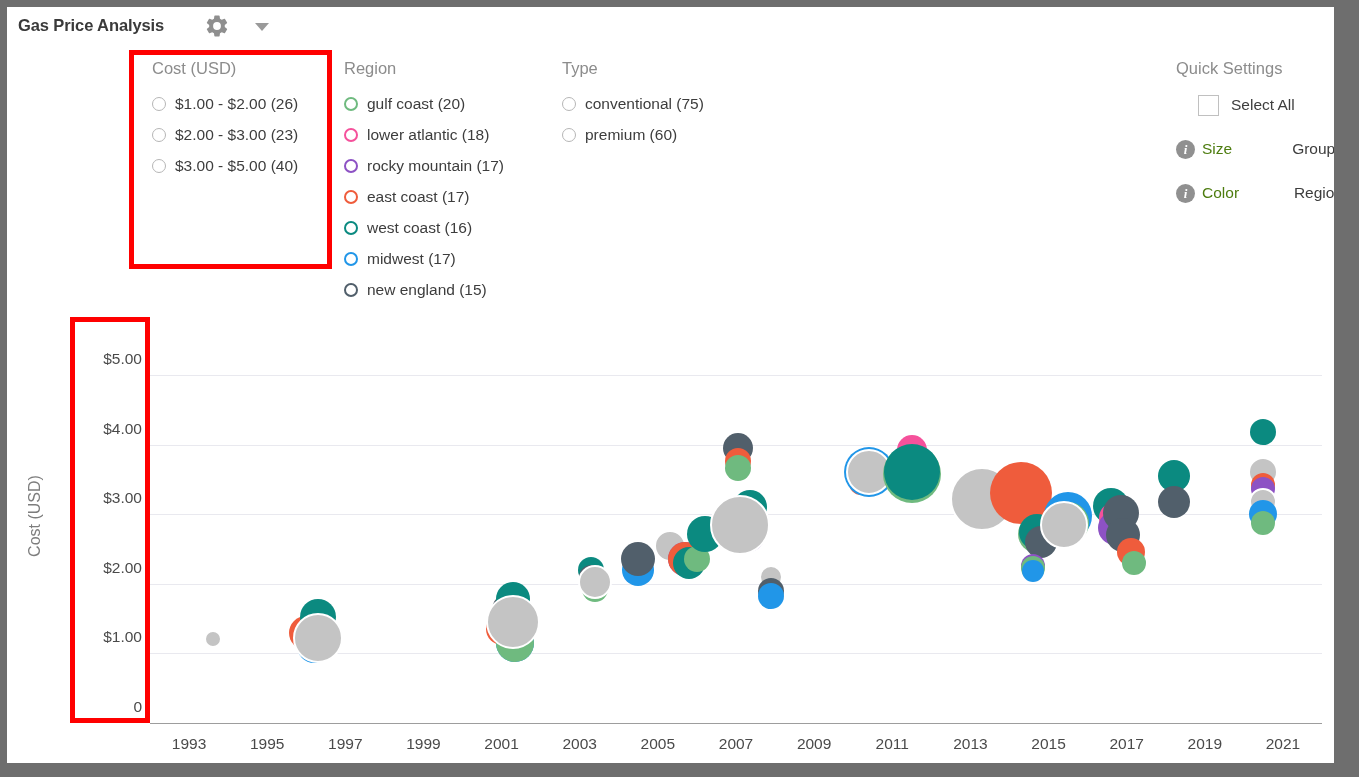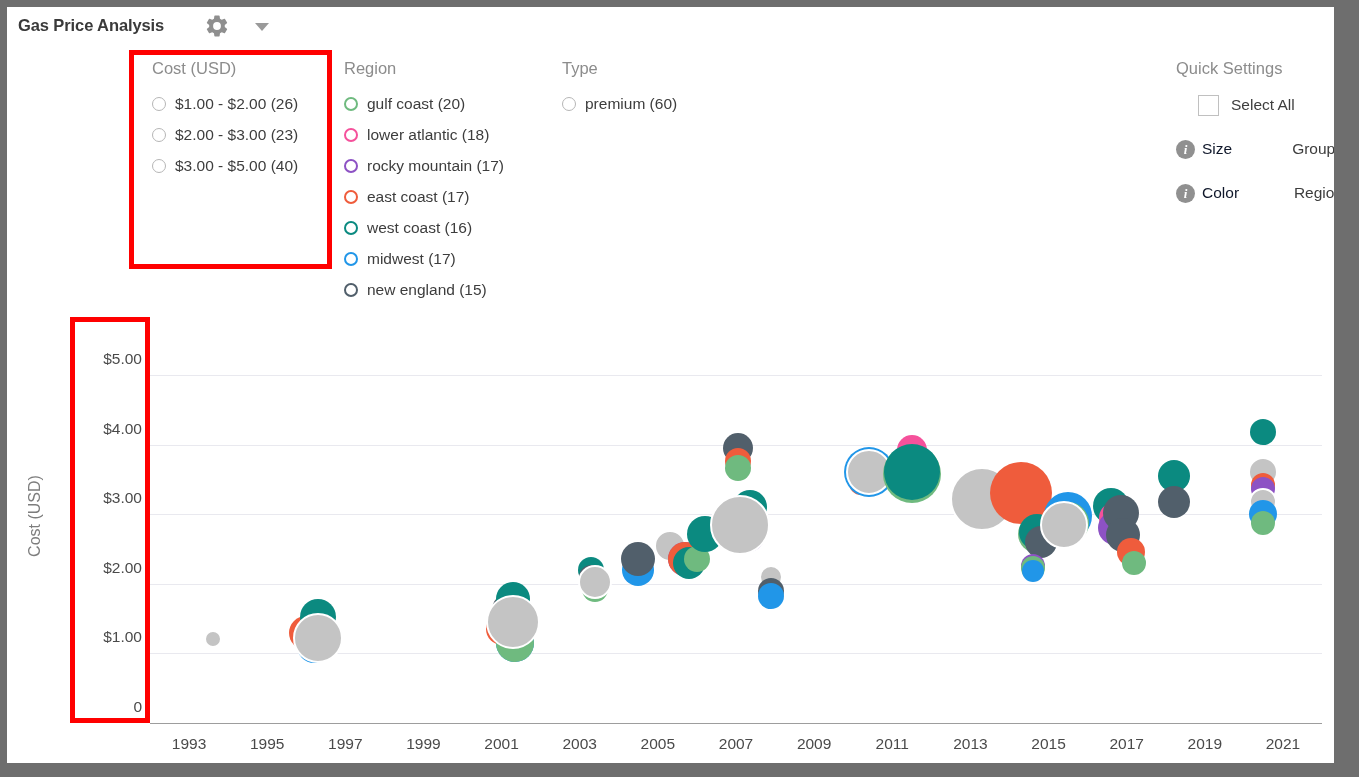--- a/index.html
+++ b/index.html
@@ -80,21 +80,21 @@
     height: 30px; margin-top: 14px;
   }
   .info-icon {
     width: 19px; height: 19px; border-radius: 50%;
     background: #909090; color: #fff;
     font-size: 13px; font-weight: bold; font-style: italic;
     line-height: 19px; text-align: center;
     flex: 0 0 auto; margin-right: 7px;
     font-family: "Liberation Serif", serif;
   }
-  .qs-label { font-size: 15.5px; color: #0f172a; }
+  .qs-label { font-size: 15.5px; color: #4d7c0f; }
   .qs-value {
     font-size: 15.5px; color: #3d3d3d;
     margin-left: auto; padding-left: 20px;
   }
   .qs-caret {
     width: 0; height: 0; margin-left: 9px;
     border-left: 6px solid transparent;
     border-right: 6px solid transparent;
     border-top: 7px solid #8a8a8a;
   }
@@ -200,20 +200,24 @@
       <span class="opt-label">midwest (17)</span>
     </div>
     <div class="opt-row">
       <span class="radio thick" style="border-color: rgb(81, 95, 107);"></span>
       <span class="opt-label">new england (15)</span>
     </div>
   </div>
 
   <div class="filter-col" id="col-type">
     <div class="col-title">Type</div>
+    <div class="opt-row">
+      <span class="radio"></span>
+      <span class="opt-label">conventional (75)</span>
+    </div>
     <div class="opt-row">
       <span class="radio"></span>
       <span class="opt-label">premium (60)</span>
     </div>
   </div>
 
   <div id="quick-settings">
     <div id="qs-title">Quick Settings</div>
     <div id="selectall-row">
       <span id="selectall-box"></span>

